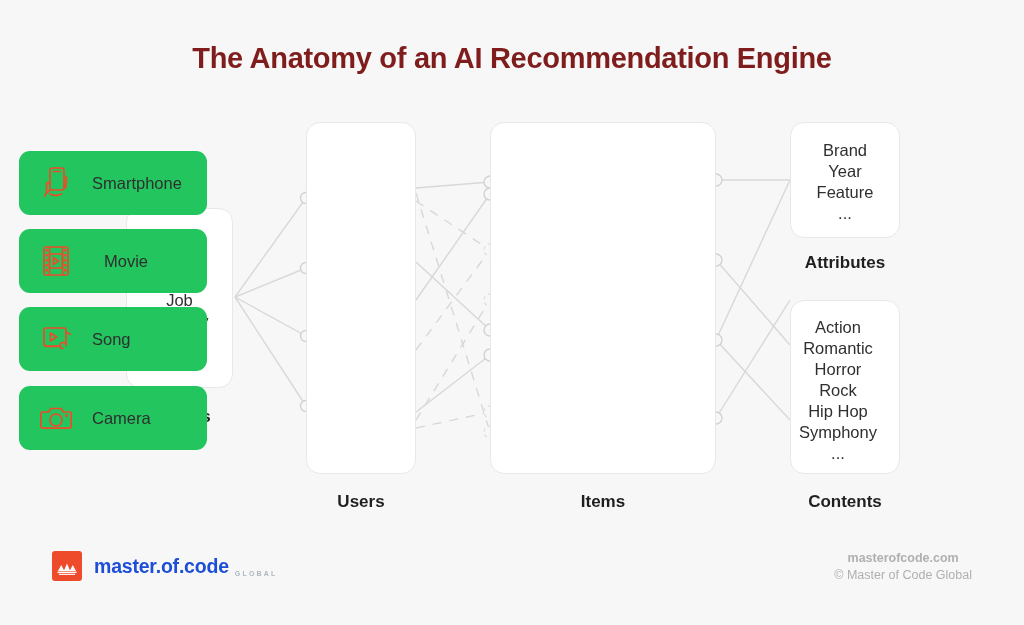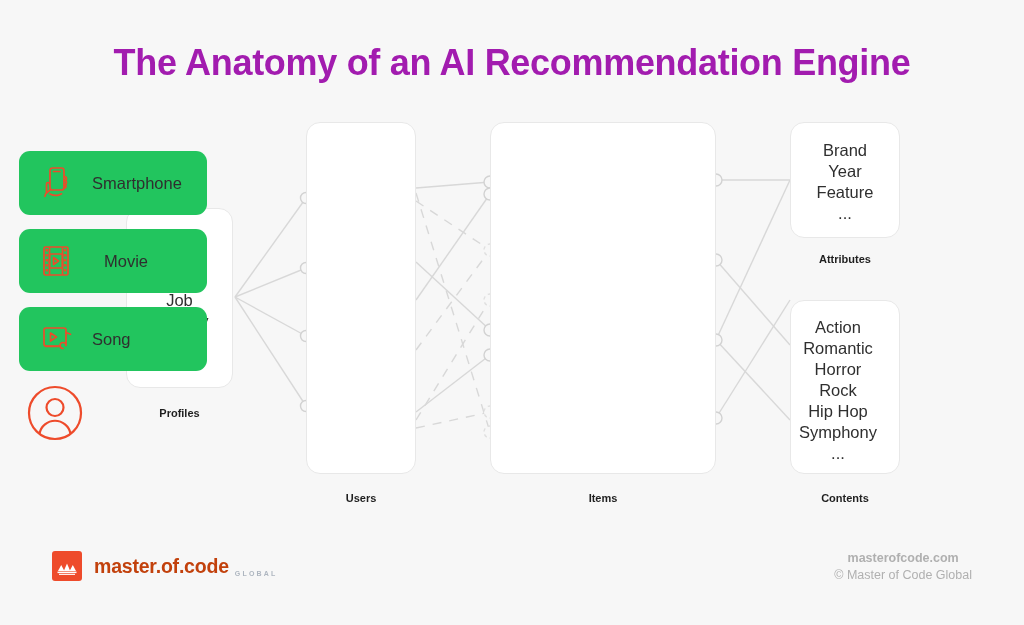--- a/index.html
+++ b/index.html
@@ -22,24 +22,24 @@
     height: 625px;
   }
 
   
   .title {
     position: absolute;
     top: 42px;
     left: 0;
     width: 1024px;
     text-align: center;
-    font-size: 36px;
+    font-size: 29px;
     font-weight: bold;
     letter-spacing: -0.3px;
-    color: #a21caf;
+    color: #7f1d1d;
   }
 
   
   .panel {
     position: absolute;
     background: #ffffff;
     border: 1px solid #e8e8e8;
     border-radius: 14px;
     box-sizing: border-box;
   }
@@ -49,21 +49,21 @@
     width: 100%;
     text-align: center;
     font-size: 16.5px;
     line-height: 21px;
     color: #2f2f2f;
   }
   .caption {
     position: absolute;
     width: 100%;
     text-align: center;
-    font-size: 11px;
+    font-size: 17px;
     font-weight: bold;
     color: #1f1f1f;
   }
 
   
   #profiles-box { left: 126px; top: 208px; width: 107px; height: 180px; }
   #profiles-list { top: 40px; }
   #profiles-caption { left: 126px; top: 407px; width: 107px; }
 
   
@@ -131,21 +131,21 @@
     width: 30px;
     height: 30px;
     background: #ee4b2b;
     border-radius: 3px;
     flex: 0 0 30px;
   }
   #logo-word {
     margin-left: 12px;
     font-size: 19.5px;
     font-weight: bold;
-    color: #c2410c;
+    color: #1d4ed8;
     letter-spacing: -0.2px;
   }
   #logo-global {
     margin-left: 6px;
     font-size: 7px;
     font-weight: bold;
     letter-spacing: 2.2px;
     color: #aeb6c0;
     align-self: flex-end;
     padding-bottom: 4px;
@@ -327,20 +327,32 @@
           <path d="M29 13 v-3 a2 2 0 0 0 -2 -2 H9 a2 2 0 0 0 -2 2 v14 a2 2 0 0 0 2 2 h13"></path>
           <path d="M13.5 13 l6 4 -6 4 z"></path>
           <line x1="9" y1="26.5" x2="21" y2="26.5"></line>
           <path d="M26 28.5 a3 3 0 1 1 3 -3 V12.5 l4.5 1.8"></path>
         </g>
       </svg>
     </span>
     <span class="item-label">Song</span>
   </div>
 
+  <div class="item-row" style="top:386px;">
+    <span class="item-icon">
+      <svg viewBox="0 0 38 38" xmlns="http://www.w3.org/2000/svg">
+        <g fill="none" stroke="#ee4b2b" stroke-width="1.7" stroke-linecap="round" stroke-linejoin="round">
+          <path d="M5.5 13 h6 l2.5 -3.5 h10 l2.5 3.5 h6 a1.6 1.6 0 0 1 1.6 1.6 v13 a1.6 1.6 0 0 1 -1.6 1.6 h-27 a1.6 1.6 0 0 1 -1.6 -1.6 v-13 a1.6 1.6 0 0 1 1.6 -1.6 z"></path>
+          <circle cx="19" cy="21" r="6"></circle>
+        </g>
+        <circle cx="29.5" cy="16.5" r="1.5" fill="#ee4b2b"></circle>
+      </svg>
+    </span>
+    <span class="item-label">Camera</span>
+  </div>
 
   <div class="caption" id="items-caption">Items</div>
 
   <div class="panel" id="attributes-box"></div>
   <div class="panel-text" id="attributes-list" style="left:790px; top:140px; width:110px; white-space:pre-line;">Brand
 Year
 Feature
 ...</div>
   <div class="caption" id="attributes-caption">Attributes</div>
 

